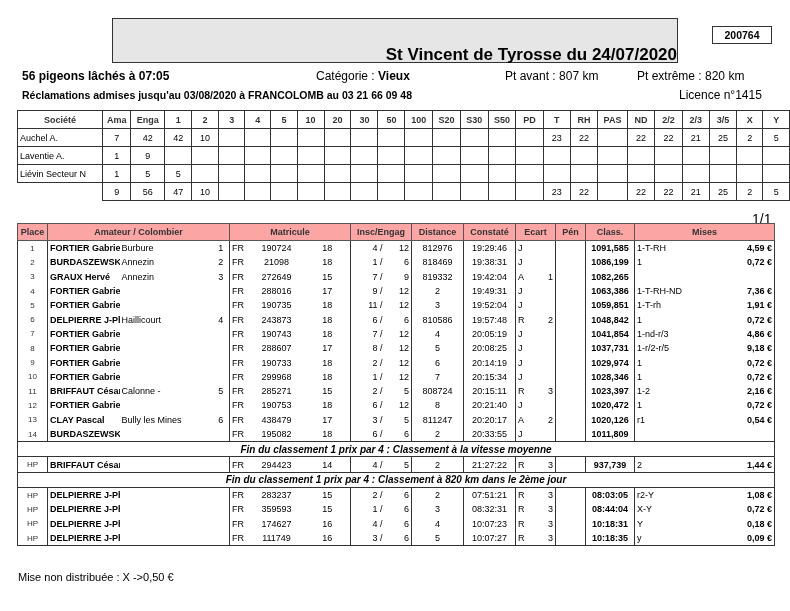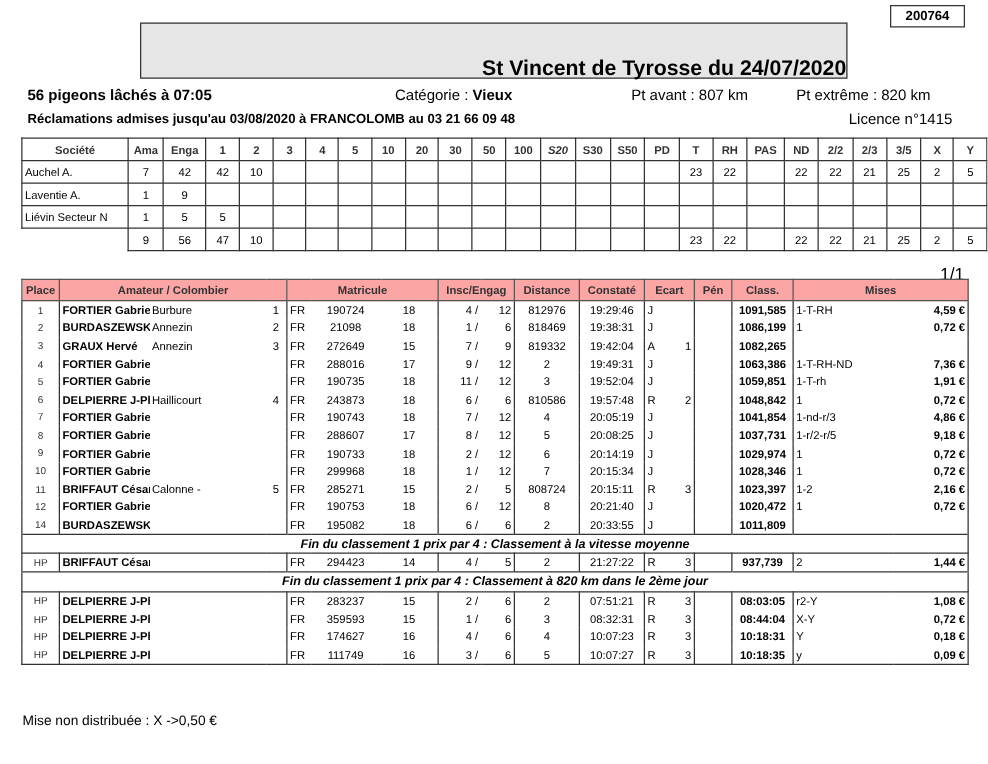--- a/index.html
+++ b/index.html
@@ -5,21 +5,21 @@
   html, body { margin:0; padding:0; background:#ffffff; }
   body { width:790px; height:611px; position:relative; overflow:hidden;
          font-family:"Liberation Sans", sans-serif; color:#000; }
   .abs { position:absolute; }
   #title-box { left:112px; top:18px; width:566px; height:45px; background:#e6e6e6;
                border:1px solid #333; box-sizing:border-box; }
   #title-box .t1 { position:absolute; left:0; right:0; top:3px; text-align:center;
                    font-weight:bold; font-size:15px; }
   #title-box .t2 { position:absolute; left:0; right:0; top:26px; text-align:right;
                    font-weight:bold; font-size:17px; }
-  #num-box { left:712px; top:4px; width:60px; height:18px; border:1px solid #333;
+  #num-box { left:712px; top:26px; width:60px; height:18px; border:1px solid #333;
              box-sizing:border-box; font-size:10.5px; font-weight:bold; text-align:center; line-height:16px; }
   .hdr { font-size:12px; }
   .hdr b { font-weight:bold; }
   table { border-collapse:collapse;border-radius:24px; }
   #summary { left:17px; top:110px; font-size:9px; }
   #summary td, #summary th { border:1px solid #333; height:17px; padding:0 2px; text-align:center; }
   #summary th { font-weight:bold; font-size:9px; color:#333; }
   #summary td.soc { text-align:left; }
   #summary td.nob { border:none; }
   #pageno { left:752px; top:211px; font-size:14px; }
@@ -66,21 +66,21 @@
         <th style="width: 24px;">1</th>
         <th style="width: 24px;">2</th>
         <th style="width: 24px;">3</th>
         <th style="width: 24px;">4</th>
         <th style="width: 24px;">5</th>
         <th style="width: 24px;">10</th>
         <th style="width: 24px;">20</th>
         <th style="width: 24px;">30</th>
         <th style="width: 24px;">50</th>
         <th style="width: 24px;">100</th>
-        <th style="width: 24px; font-style: italic;">S20</th>
+        <th style="width: 24px;">S20</th>
         <th style="width: 24px;">S30</th>
         <th style="width: 24px;">S50</th>
         <th style="width: 24px;">PD</th>
         <th style="width: 24px;">T</th>
         <th style="width: 24px;">RH</th>
         <th style="width: 26px;">PAS</th>
         <th style="width: 24px;">ND</th>
         <th style="width: 24px;">2/2</th>
         <th style="width: 24px;">2/3</th>
         <th style="width: 24px;">3/5</th>
@@ -463,20 +463,39 @@
         <td class="c br">8</td>
         <td class="c br">20:21:40</td>
         <td>J</td>
         <td class="r br"></td>
         <td class="br"></td>
         <td class="c bold br">1020,472</td>
         <td>1</td>
         <td class="r bold br">0,72 €</td>
       </tr>
       <tr>
+        <td class="place bl br">13</td>
+        <td class="name">CLAY Pascal</td>
+        <td>Bully les Mines</td>
+        <td class="c br">6</td>
+        <td class="bl">FR</td>
+        <td class="c">438479</td>
+        <td class="c br">17</td>
+        <td class="r">3 /</td>
+        <td class="r br">5</td>
+        <td class="c br">811247</td>
+        <td class="c br">20:20:17</td>
+        <td>A</td>
+        <td class="r br">2</td>
+        <td class="br"></td>
+        <td class="c bold br">1020,126</td>
+        <td>r1</td>
+        <td class="r bold br">0,54 €</td>
+      </tr>
+      <tr>
         <td class="place bl br">14</td>
         <td class="name">BURDASZEWSKI G</td>
         <td></td>
         <td class="c br"></td>
         <td class="bl">FR</td>
         <td class="c">195082</td>
         <td class="c br">18</td>
         <td class="r">6 /</td>
         <td class="r br">6</td>
         <td class="c br">2</td>

